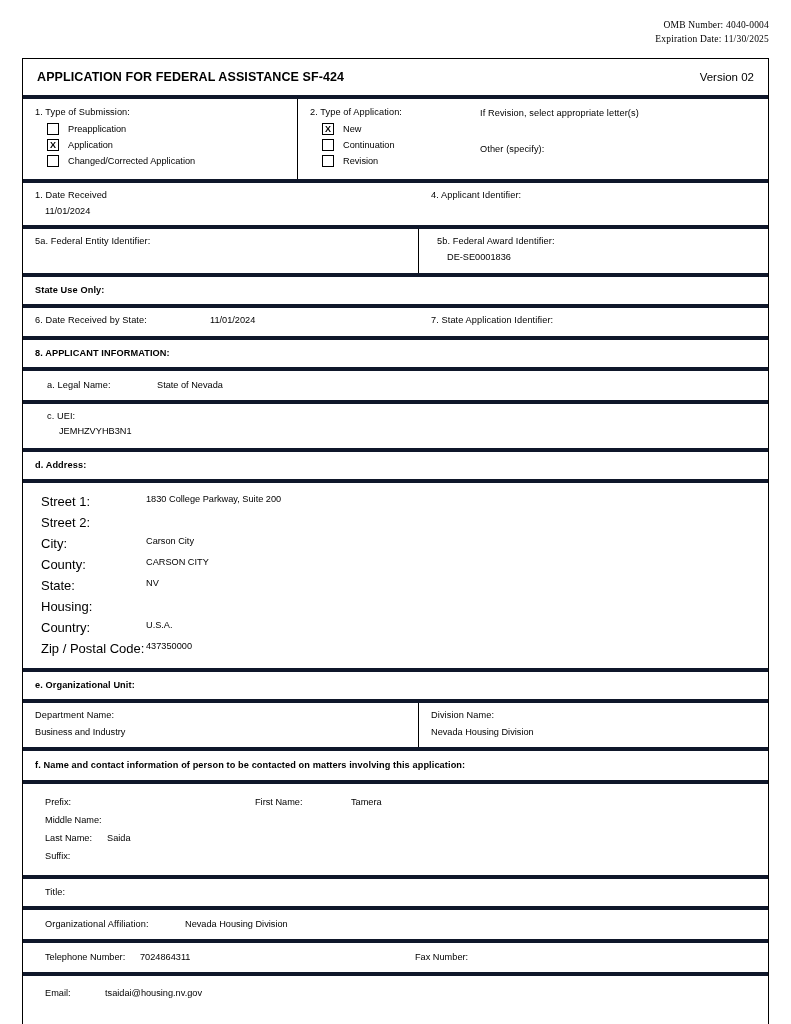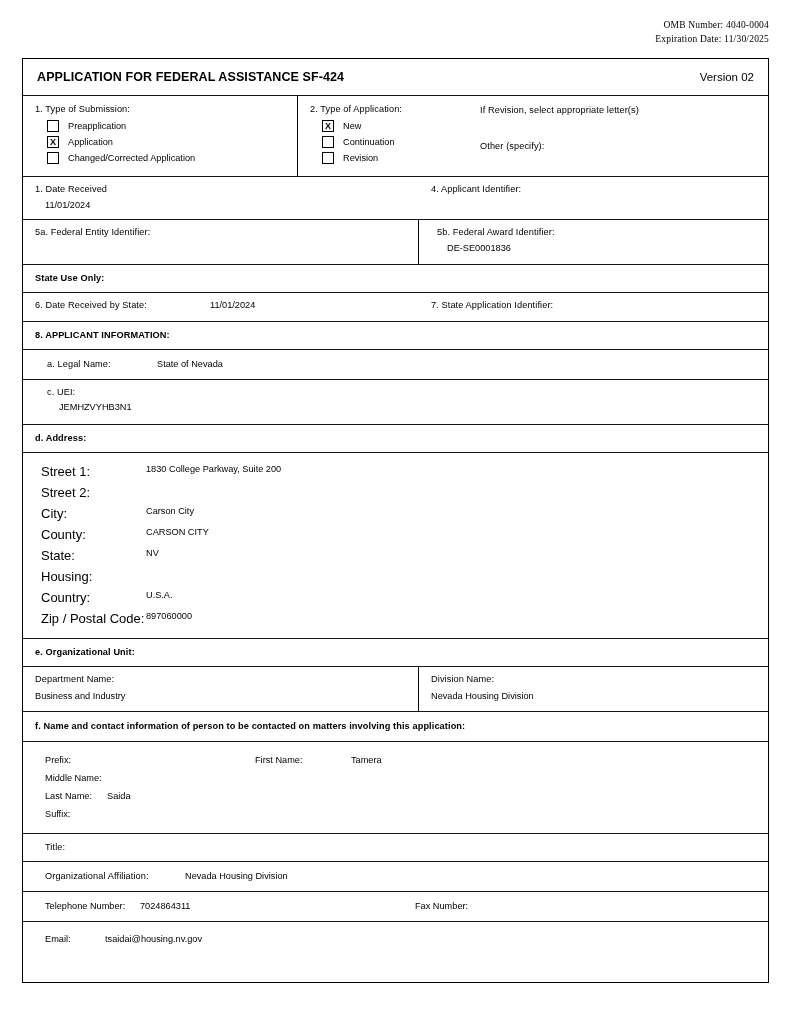--- a/index.html
+++ b/index.html
@@ -35,21 +35,21 @@
   
   .form {
     position: absolute;
     left: 22px;
     top: 58px;
     width: 747px;
     border: 1.5px solid #000;
     box-sizing: border-box;
   }
   .row {
-    border-bottom: 1px solid #0f172a;
+    border-bottom: 4px solid #0f172a;
     box-sizing: border-box;
     position: relative;
   }
   .row:last-child { border-bottom: none; }
 
   
   .titlebar {
     height: 36px;
     display: flex;
     align-items: center;
@@ -315,21 +315,21 @@
         <div class="addr-line">
           <div class="k">Housing:</div>
           <div class="v"></div>
         </div>
         <div class="addr-line">
           <div class="k">Country:</div>
           <div class="v">U.S.A.</div>
         </div>
         <div class="addr-line">
           <div class="k">Zip / Postal Code:</div>
-          <div class="v">897060000</div>
+          <div class="v">437350000</div>
         </div>
       </div>
     </div>
 
     <div class="row">
       <div class="nosplit" style="padding-top:8px;padding-bottom:9px;">
         <div class="lbl lbl-b">e. Organizational Unit:</div>
       </div>
     </div>
 

